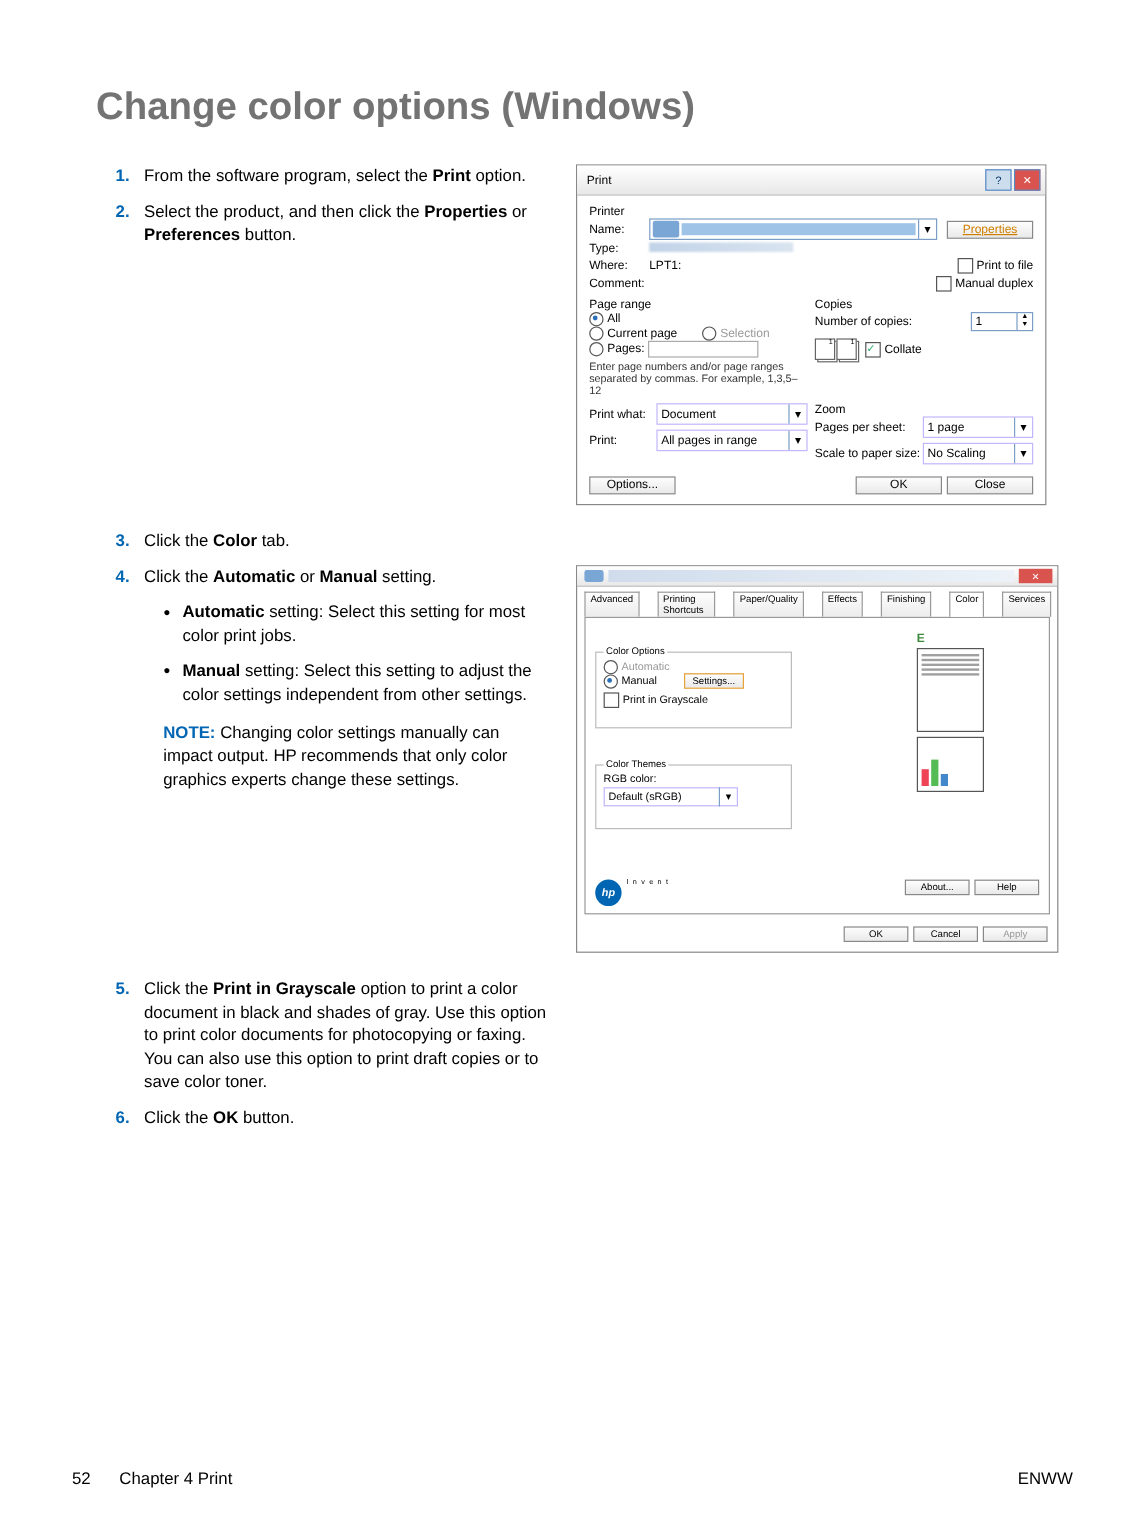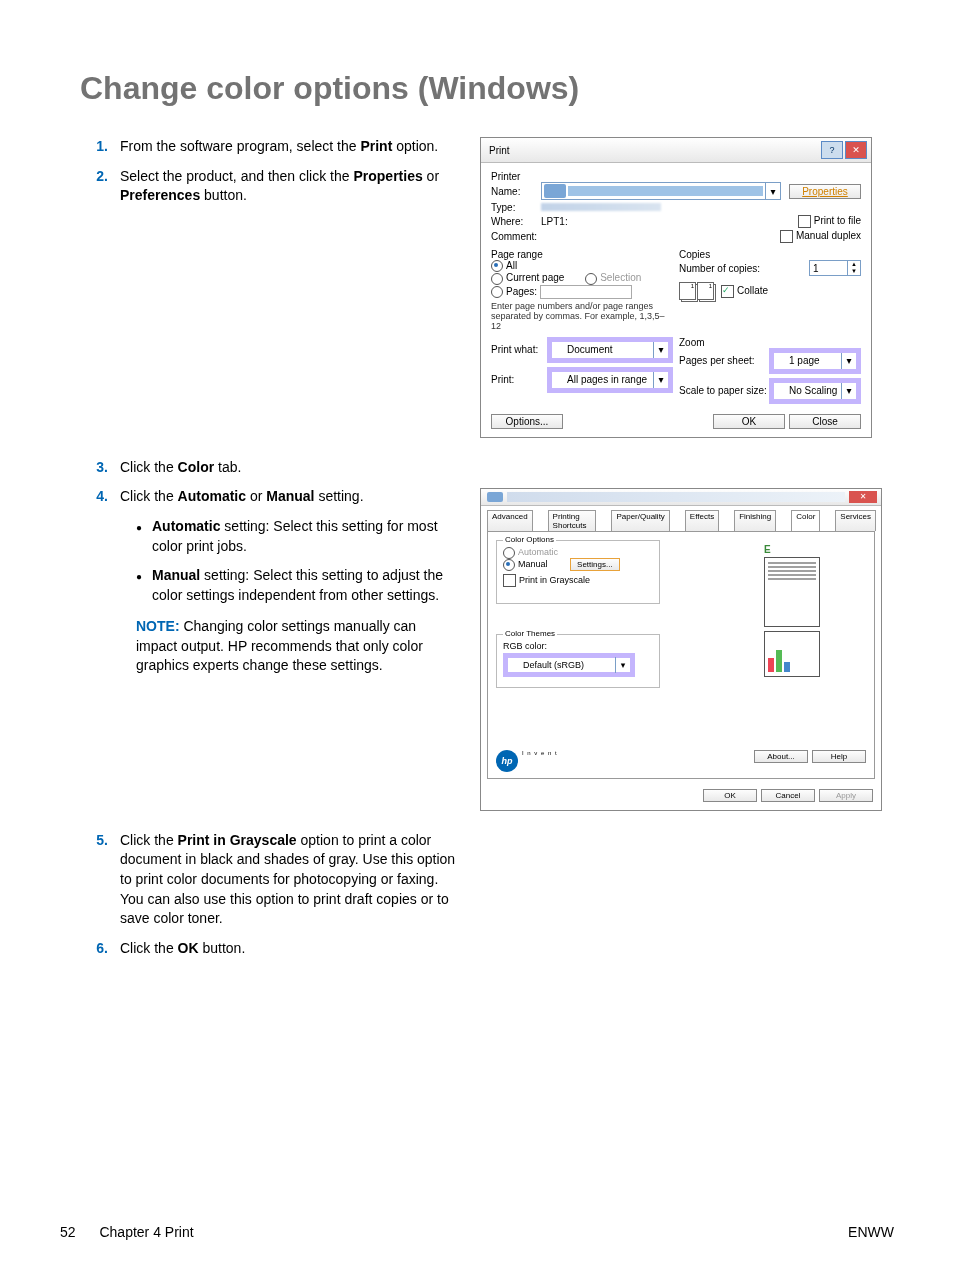--- a/index.html
+++ b/index.html
@@ -161,21 +161,21 @@
     display: flex;
     padding: 0 10px;
     gap: 6px;
   }
   .spinner-input { border:1px solid #7a9ec7; width: 50px; height:14px; display:flex; align-items:center; }
   .spinner-input span { flex:1; padding-left:3px; }
   .spin-buttons { width:12px; border-left:1px solid #7a9ec7; font-size:6px; text-align:center; line-height:7px; }
   .collate-icon { display:inline-flex; gap:2px; margin-right: 8px; }
   .sheet-stack { position:relative; width:16px; height:18px; }
   .sheet { position:absolute; width:14px; height:16px; border:1px solid #666; background:#fff; font-size:6px; text-align:right; padding-right:1px; }
-  .combo { border:5px solid #c4b5fd; height:16px; display:flex; align-items:center;padding-left:12px; }
+  .combo { border:1px solid #c4b5fd; height:16px; display:flex; align-items:center; }
   .combo span { flex:1; padding-left:3px; }
   .bottom-btns { padding: 8px 10px; display:flex; }
 
   
   .color-dialog {
     width: 400px;
     background: #fff;
     border: 1px solid #888;
     font-size: 9px;
     font-family: "Segoe UI", Tahoma, sans-serif;
@@ -209,20 +209,21 @@
     padding: 8px;
     background:#fff;
     position:relative;
     min-height: 230px;
   }
   .group-box {
     border:1px solid #bbb;
     padding: 6px;
     margin-bottom: 8px;
     position:relative;
+    margin-top:20px;
   }
   .group-title {
     position:absolute;
     top:-6px;
     left:6px;
     background:#fff;
     padding:0 2px;
     font-size: 8px;
   }
   .preview-icon {

